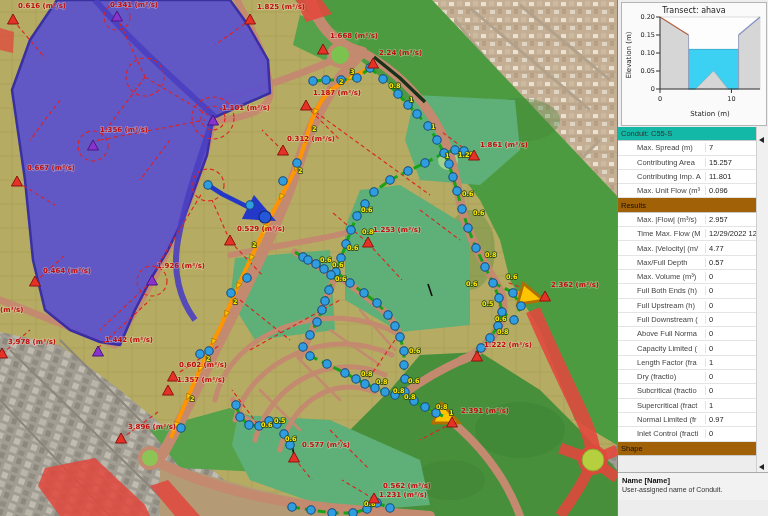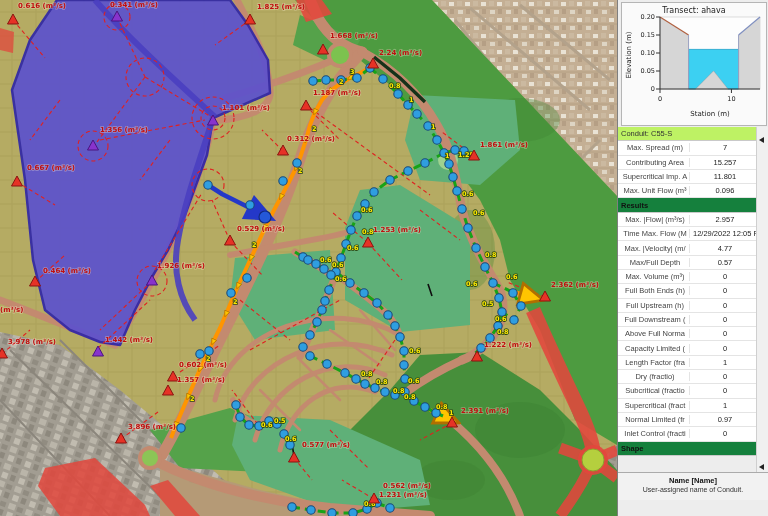--- a/index.html
+++ b/index.html
@@ -1,32 +1,32 @@
 <!DOCTYPE html>
 <html><head>
 <meta charset="utf-8">
 <style>
   html,body{margin:0;padding:0;width:768px;height:516px;overflow:hidden;
     font-family:"Liberation Sans",sans-serif;background:#ededed;}
   #app{position:relative;width:768px;height:516px;}
   #map-wrap{position:absolute;left:0;top:0;width:617px;height:516px;border-right:1px solid #7f7f7f;}
   #map-svg{display:block;}
   
-  #panel{position:absolute;left:618px;top:0;width:150px;height:516px;background:#ededed;text-align:center;}
+  #panel{position:absolute;left:618px;top:0;width:150px;height:516px;background:#ededed;}
   #chart-box{position:absolute;left:3px;top:2px;width:144px;height:122px;background:#fafafa;
     border:1px solid #b5b5b5;}
   #grid{position:absolute;left:0;top:127px;width:139px;}
   .g-row{display:flex;height:14.3px;box-sizing:border-box;background:#fff;
     border-bottom:1px solid #e4e4e4;font-size:7.5px;color:#444;align-items:center;overflow:hidden;}
-  .g-row .lab{width:68px;flex:none;padding-left:3px;border-right:1px solid #e4e4e4;
+  .g-row .lab{width:68px;flex:none;padding-left:19px;border-right:1px solid #e4e4e4;
     white-space:nowrap;overflow:hidden;}
   .g-row .val{flex:1;padding-left:3px;color:#222;white-space:nowrap;overflow:hidden;}
-  .g-cat{display:flex;height:14.3px;box-sizing:border-box;background:#15803d;border-bottom:1px solid #c9c9c9;
-    font-size:7.5px;font-weight:bold;color:#111;align-items:center;padding-left:3px;}
-  .g-cat.first{font-weight:normal;color:#333;background:#bef264;}
+  .g-cat{display:flex;height:14.3px;box-sizing:border-box;background:#a16207;border-bottom:1px solid #c9c9c9;
+    font-size:7.5px;font-weight:normal;color:#111;align-items:center;padding-left:3px;}
+  .g-cat.first{font-weight:normal;color:#333;background:#14b8a6;}
   #scroll-strip{position:absolute;right:0;top:127px;width:11px;height:345px;background:#f0f0f0;
     border-left:1px solid #cfcfcf;}
   .mini-arrow{position:absolute;left:2px;width:0;height:0;border-top:3px solid transparent;
     border-bottom:3px solid transparent;border-right:5px solid #222;}
   #desc{position:absolute;left:0;top:472px;width:150px;height:28px;background:#f2f2f2;
     border-top:1px solid #ababab;padding:3px 4px;box-sizing:border-box;}
   #desc .d-title{font-size:7.5px;font-weight:bold;color:#111;}
   #desc .d-text{font-size:7px;color:#333;margin-top:1px;}
   
   text{font-family:"DejaVu Sans",sans-serif;}
@@ -463,21 +463,21 @@
         <div class="g-cat first">Conduit: C55-S</div>
         <div class="g-row">
           <div class="lab">Max. Spread (m)</div>
           <div class="val">7</div>
         </div>
         <div class="g-row">
           <div class="lab">Contributing Area</div>
           <div class="val">15.257</div>
         </div>
         <div class="g-row">
-          <div class="lab">Supercritical Imp. A</div>
+          <div class="lab">Contributing Imp. A</div>
           <div class="val">11.801</div>
         </div>
         <div class="g-row">
           <div class="lab">Max. Unit Flow (m³</div>
           <div class="val">0.096</div>
         </div>
         <div class="g-cat">Results</div>
         <div class="g-row">
           <div class="lab">Max. |Flow| (m³/s)</div>
           <div class="val">2.957</div>

